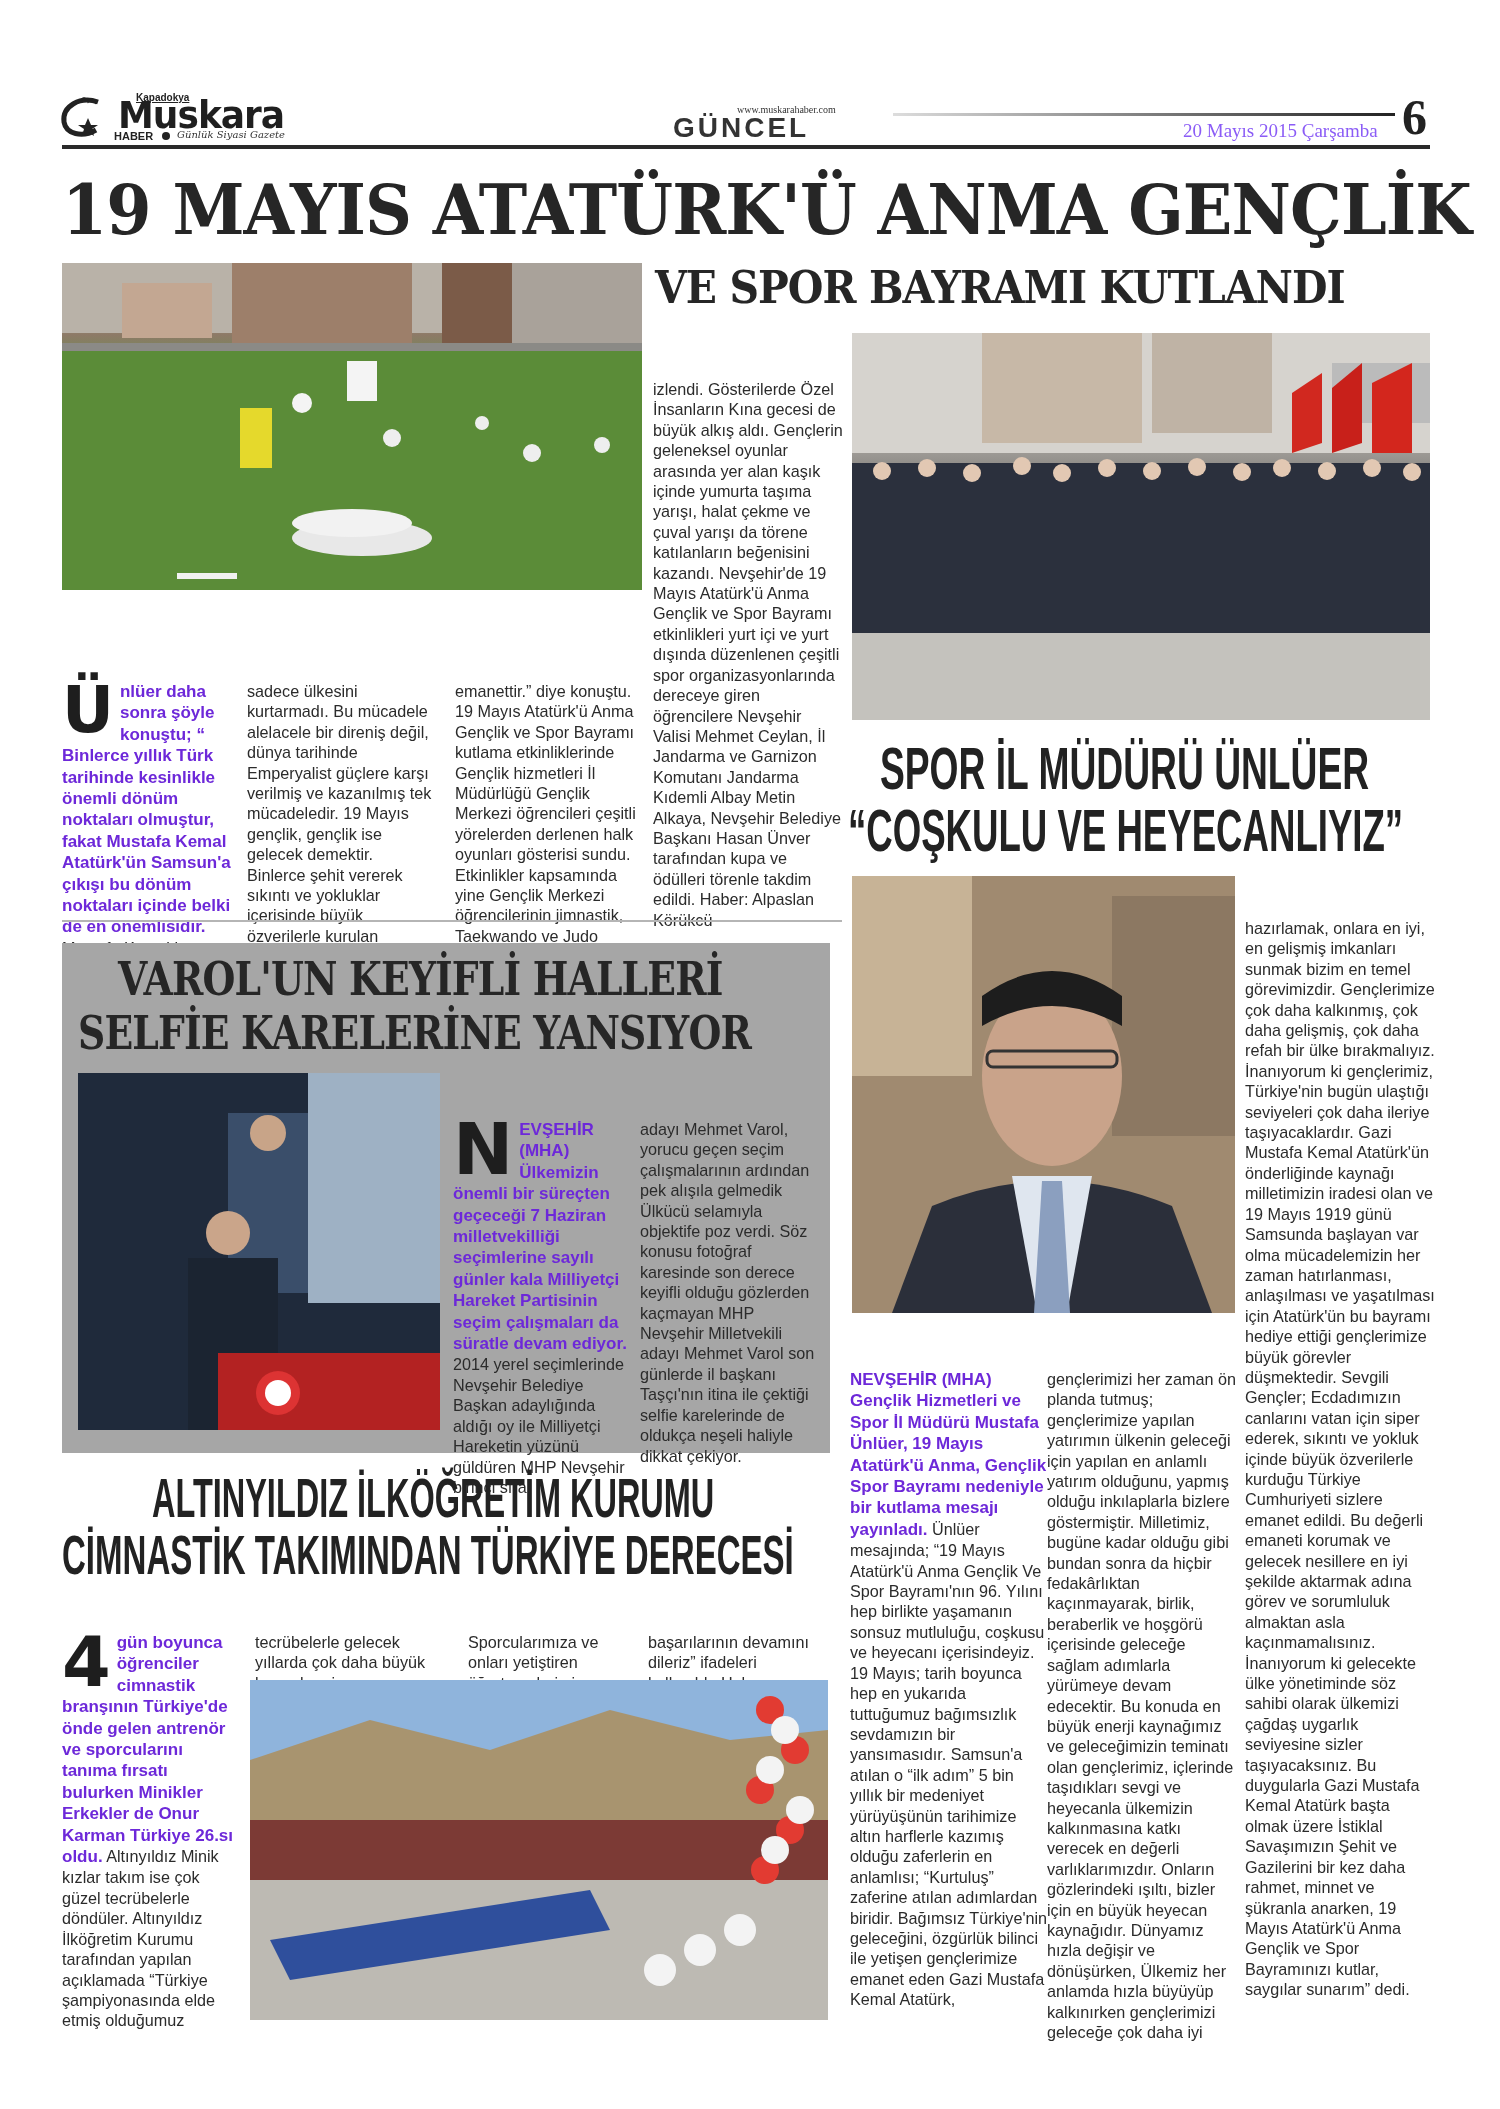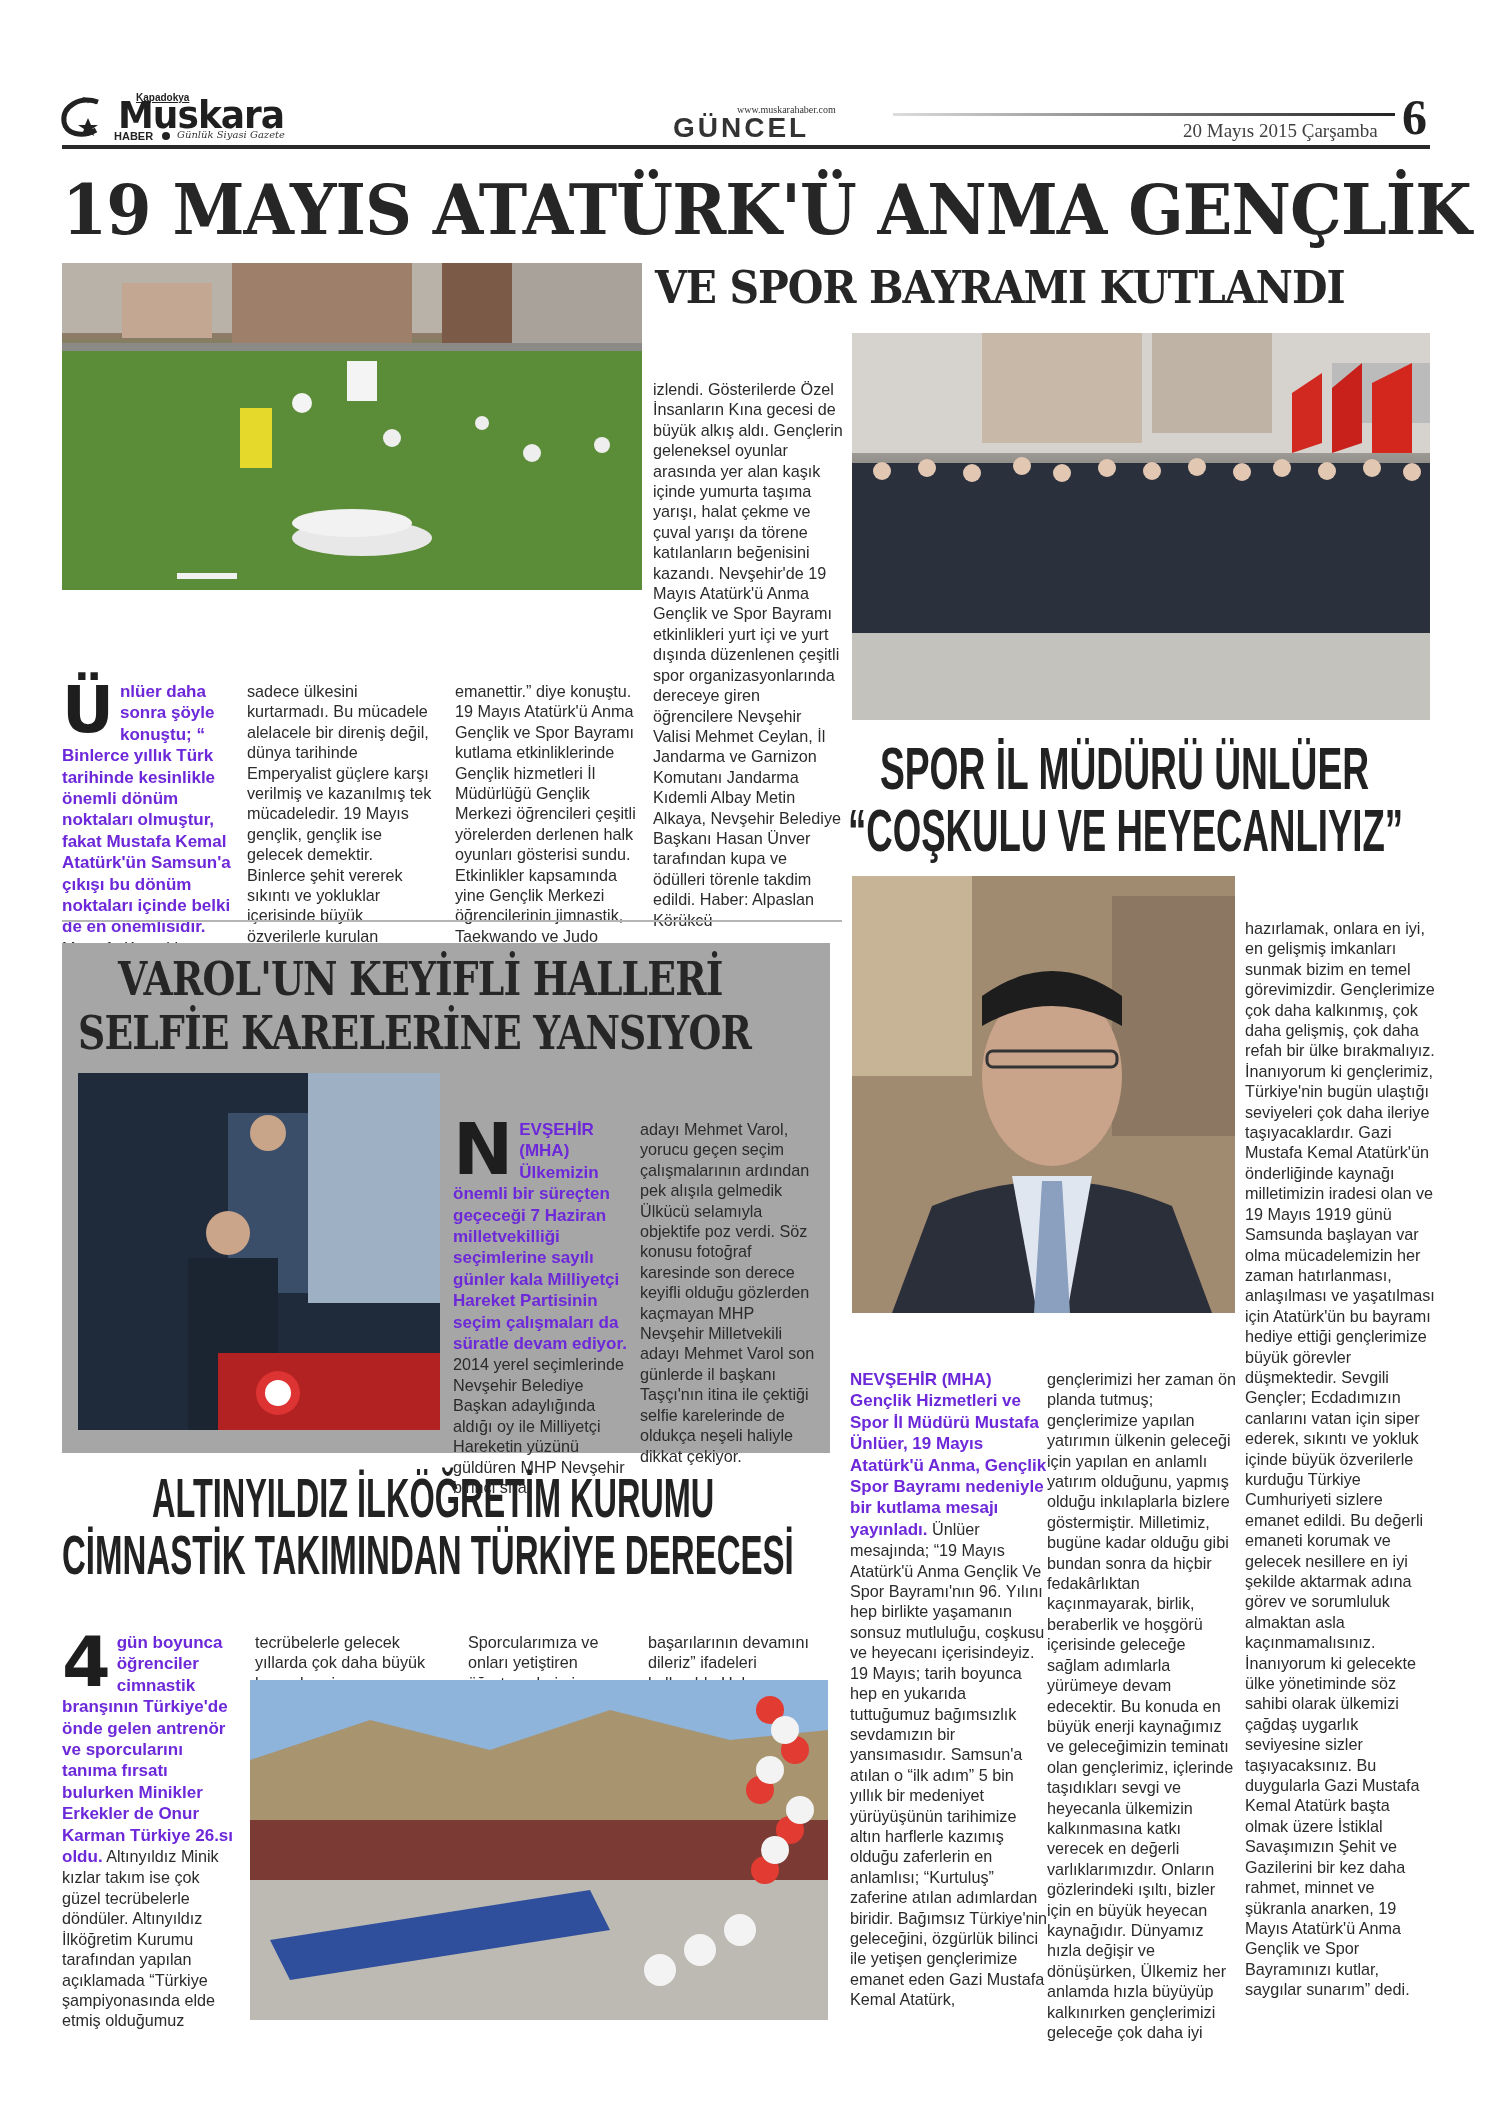--- a/index.html
+++ b/index.html
@@ -13,21 +13,21 @@
   .logo-swirl { position:absolute; left:0; top:2px; width:52px; height:46px; }
   .logo-kap { position:absolute; left:78px; top:0px; font-size:10px; font-weight:bold; color:#222;text-decoration:underline; }
   .logo-main { position:absolute; left:60px; top:2px; font-family:"DejaVu Sans", sans-serif; font-weight:bold; font-size:36px; letter-spacing:-1px; color:#1f1f1f; transform: scaleY(1.05); }
   .logo-haber { position:absolute; left:56px; top:38px; font-size:11px; font-weight:bold; color:#222; }
   .logo-dot { position:absolute; left:104px; top:40px; width:8px; height:8px; border-radius:50%; background:#222; }
   .logo-tag { position:absolute; left:119px; top:37px; font-family:"DejaVu Serif", serif; font-style:italic; font-size:10px; color:#333; }
 
   .section-name { left: 673px; top: 112px; font-family:Liberation Sans, sans-serif; font-weight:bold; font-size:28px; letter-spacing:3px; color:#333; }
   .site-url { left: 737px; top: 104px; font-family:"Liberation Serif", serif; font-size:10px; color:#333; }
   .url-rule { left: 893px; top: 113px; width: 502px; height: 3px; background: linear-gradient(to right, #ddd, #222); }
-  .date { left: 1183px; top: 120px; font-family:"Liberation Serif", serif; font-size:19px; color:#404040; }
+  .date { left: 1183px; top: 120px; font-family:"Liberation Serif", serif; font-size:19px; color:#8b5cf6; }
   .page-num { left: 1402px; top: 92px; font-family:"Liberation Serif", serif; font-weight:bold; font-size:50px; color:#222; line-height:1; }
   .top-rule { left: 62px; top: 145px; width: 1368px; height: 4px; background: #2a2a2a; }
 
   
   .h-slab { font-family:"DejaVu Serif", serif; font-weight:bold; color:#262626; white-space:nowrap; letter-spacing:-1px; }
   .h1a { left: 62px; top: 168px; font-size: 70px; transform: scaleX(0.93); transform-origin: left top; }
   .h1b { left: 655px; top: 262px; font-size: 44px; transform: scaleX(0.93); transform-origin: left top; }
 
   .h-cond { font-family:"Liberation Sans", sans-serif; font-weight:bold; color:#222; white-space:nowrap; transform-origin: left top; }
 

